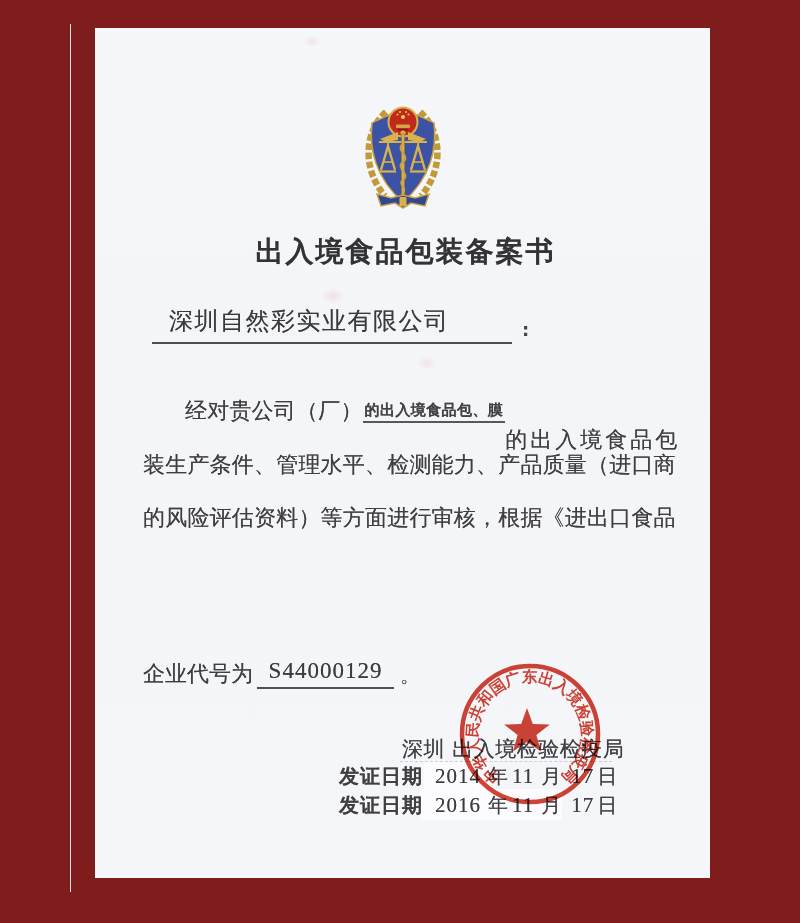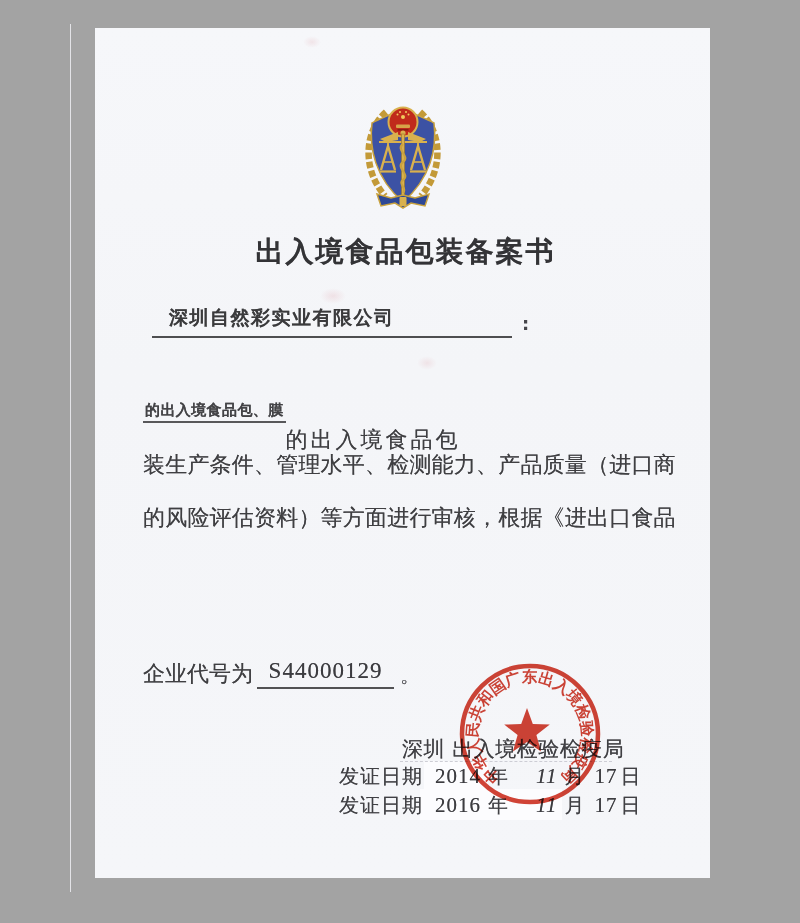--- a/index.html
+++ b/index.html
@@ -1,34 +1,34 @@
 <!DOCTYPE html>
 <html><head>
 <meta charset="utf-8">
 <style>
   html,body{margin:0;padding:0;background:#ffffff;}
-  .stage{position:relative;width:800px;height:923px;background:#a3a3a3;overflow:hidden;
+  .stage{position:relative;width:800px;height:923px;background:#7f1d1d;overflow:hidden;
          font-family:"DejaVu Sans","Liberation Sans",sans-serif;}
   .edge-line{position:absolute;left:70px;top:24px;width:1px;height:868px;background:#e3e3e7;}
   .paper{position:absolute;left:95px;top:28px;width:615px;height:850px;
          background:linear-gradient(180deg,#f6f7fa 0%,#f4f5f8 40%,#f5f6f9 100%);}
   .smudge{position:absolute;border-radius:50%;pointer-events:none;}
   .s1{left:225px;top:260px;width:26px;height:16px;background:radial-gradient(rgba(215,130,140,.18),transparent 70%);}
   .s2{left:322px;top:328px;width:20px;height:14px;background:radial-gradient(rgba(215,130,140,.16),transparent 70%);}
   .s3{left:208px;top:8px;width:18px;height:12px;background:radial-gradient(rgba(210,120,130,.15),transparent 70%);}
 
   .emblem{position:absolute;left:258px;top:70px;width:100px;height:116px;}
 
   .doc-title{position:absolute;left:0;top:205px;width:100%;text-align:center;
              font-size:28px;font-weight:bold;letter-spacing:2px;color:#333336;
              text-shadow:0 0 .6px rgba(40,40,40,.55);padding-left:6px;box-sizing:border-box;}
 
   .company-row{position:absolute;left:57px;top:277px;display:flex;align-items:flex-end;}
   .company-underline{width:360px;border-bottom:2px solid #4e4e50;padding:0 0 5px 17px;
-             font-size:19px;font-weight:bold;letter-spacing:1.5px;color:#3a3a3c;
+             font-size:24px;font-weight:normal;letter-spacing:1.5px;color:#3a3a3c;
              text-shadow:0 0 .5px rgba(50,50,50,.6);box-sizing:border-box;}
   .company-colon{margin-left:10px;font-size:18px;font-weight:bold;color:#45454a;padding-bottom:4px;}
 
   .body-block{position:absolute;left:48px;top:368px;width:540px;color:#3f3f42;
               font-size:22px;text-shadow:0 0 .6px rgba(55,55,58,.7);}
   .body-line{height:53.5px;display:flex;align-items:flex-start;letter-spacing:.2px;white-space:nowrap;}
   .indent{margin-left:42px;}
   .inserted{font-size:15px;font-weight:bold;letter-spacing:.4px;color:#434346;
             border-bottom:2px solid #58585a;padding:5px 2px 1px 2px;align-self:flex-start;}
   .suffix{letter-spacing:3px;margin-top:29px;}
@@ -46,23 +46,23 @@
 
   .bureau{position:absolute;left:307px;top:707px;font-size:21px;letter-spacing:.5px;
           color:#404044;text-shadow:0 0 .6px rgba(55,55,58,.7);white-space:nowrap;}
   .bureau-underline{position:absolute;left:305px;top:733px;width:212px;
           border-bottom:1px dashed #c7c7cf;opacity:.85;}
 
   .date-row{position:absolute;left:244px;display:flex;align-items:baseline;white-space:nowrap;
             color:#404044;text-shadow:0 0 .5px rgba(55,55,58,.65);}
   .date-row1{top:735px;}
   .date-row2{top:764px;}
-  .date-label{font-size:20px;letter-spacing:1px;}
+  .date-label{font-size:20px;letter-spacing:1px;font-weight:bold;}
   .num{font-family:"Liberation Serif","DejaVu Serif",serif;font-size:21px;letter-spacing:1px;color:#3c3c40;}
-  .yr{margin-left:12px;} .u1{margin-left:7px;} .mo{margin-left:28px;font-style:italic;} .u2{margin-left:7px;}
+  .yr{margin-left:12px;} .u1{margin-left:7px;} .mo{margin-left:4px;} .u2{margin-left:7px;}
   .dy{margin-left:10px;} .u3{margin-left:3px;}
   .unit{font-size:20px;}
 
   .seal{position:absolute;left:364px;top:635px;width:142px;height:142px;
         mix-blend-mode:multiply;opacity:.92;}
 </style>
 </head>
 <body>
 
 <div class="stage">
@@ -112,20 +112,21 @@
 
     <div class="doc-title">出入境食品包装备案书</div>
 
     <div class="company-row">
       <div class="company-underline">深圳自然彩实业有限公司</div>
       <div class="company-colon">:</div>
     </div>
 
     <div class="body-block">
       <div class="body-line">
+        <span class="indent">经对贵公司（厂）</span>
         <span class="inserted">的出入境食品包、膜</span>
         <span class="suffix">的出入境食品包</span>
       </div>
       <div class="body-line">装生产条件、管理水平、检测能力、产品质量（进口商</div>
       <div class="body-line">的风险评估资料）等方面进行审核，根据《进出口食品</div>
     </div>
 
     <div class="code-row">
       <span>企业代号为</span>
       <span class="code-underline">S44000129</span>

